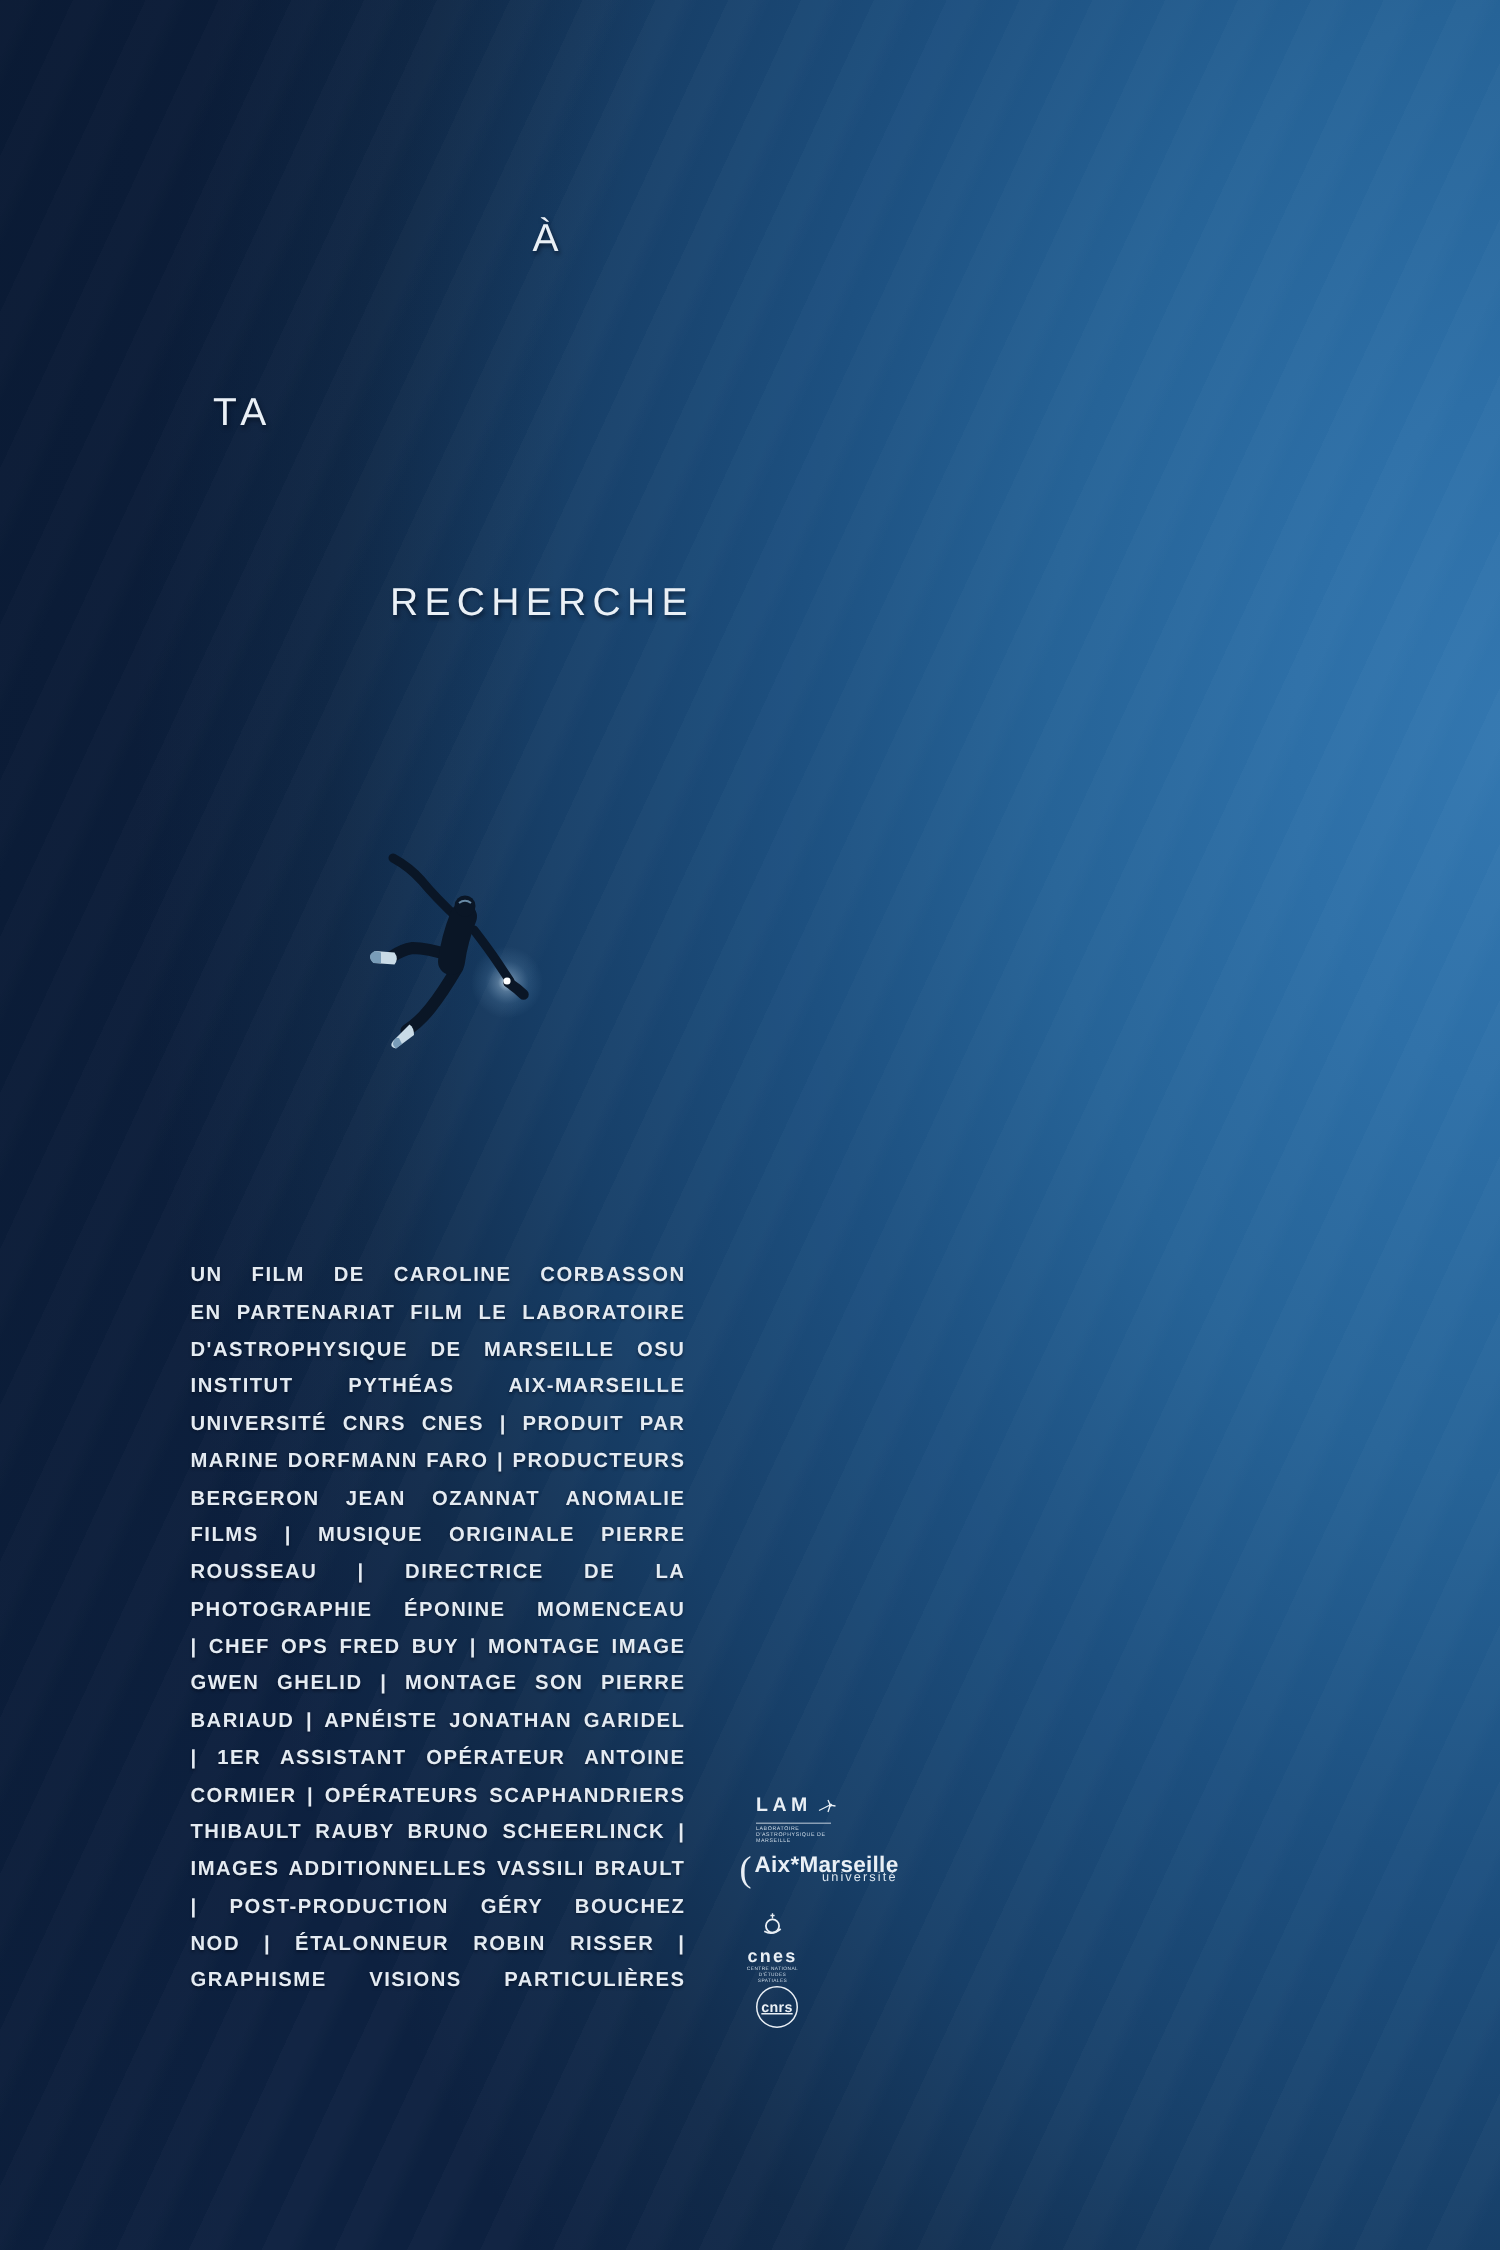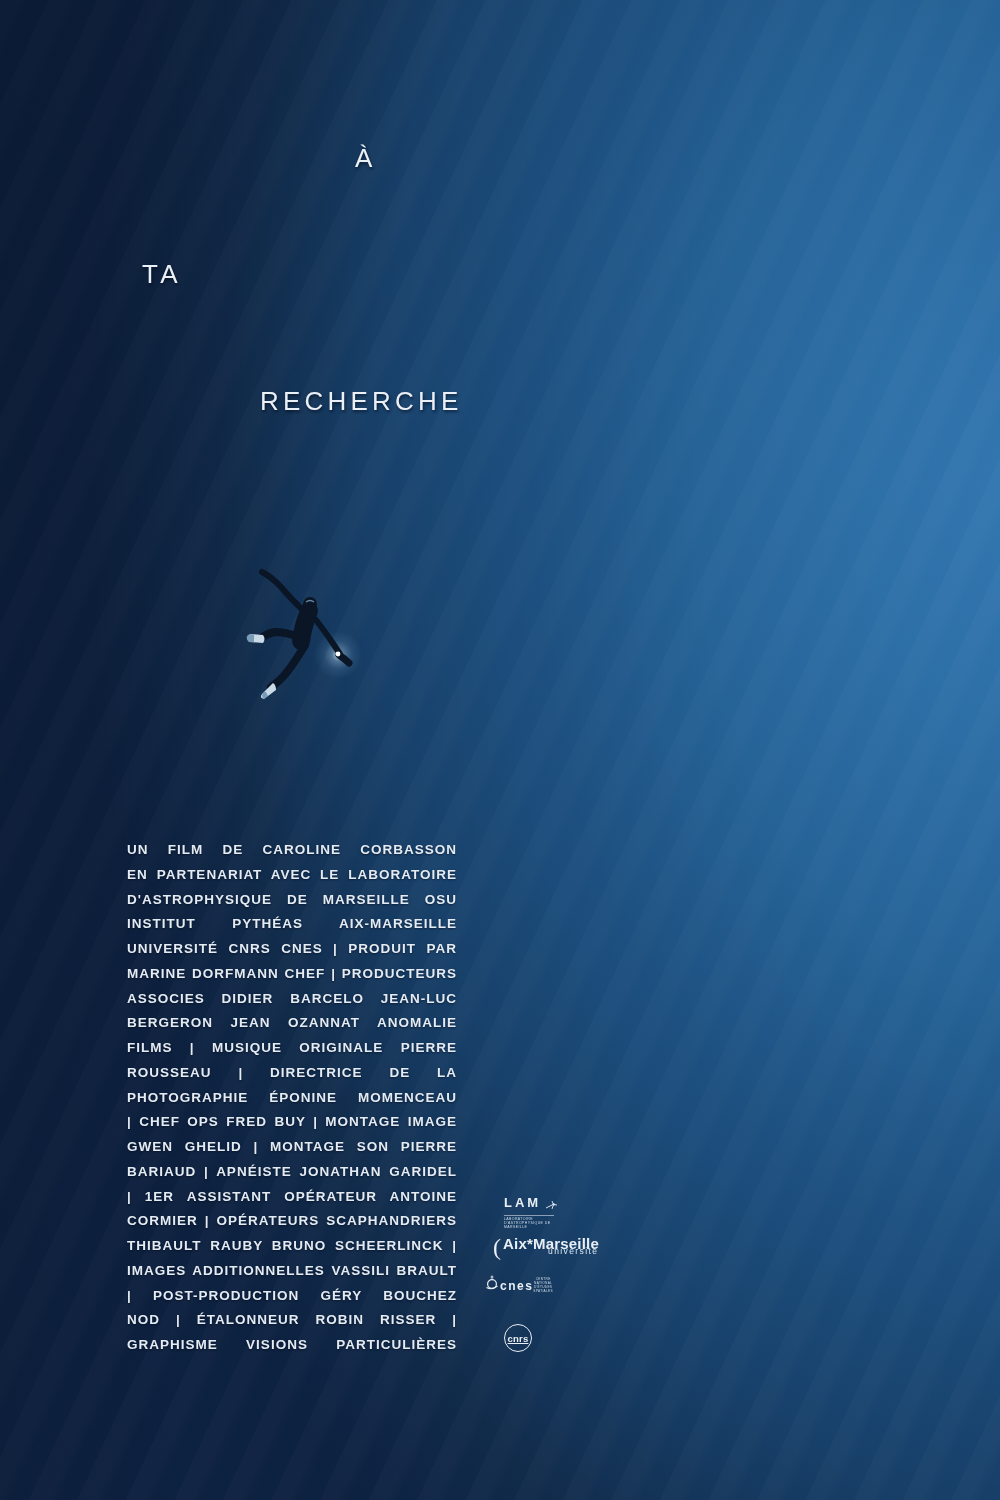--- a/index.html
+++ b/index.html
@@ -58,21 +58,21 @@
            border-top:1px solid rgba(233,239,245,0.55);padding-top:1px;width:50px;}
 
   .amu-logo{left:493px;top:1234px;display:flex;align-items:flex-start;}
   .amu-paren{font-size:24px;line-height:26px;font-weight:normal;margin-right:2px;
              font-family:"Liberation Serif", serif;}
   .amu-text{padding-top:5px;}
   .amu-name{font-size:15px;font-weight:bold;letter-spacing:0.2px;line-height:9px;}
   .amu-sub{font-size:8.5px;font-weight:normal;letter-spacing:1.4px;line-height:8px;
            color:#dde7f0;margin-top:-1px;margin-left:12px;padding-left:33px;}
 
-  .cnes-logo{left:484px;top:1275px;width:38px;display:flex;align-items:center;}
+  .cnes-logo{left:496px;top:1275px;width:38px;display:flex;flex-direction:column;align-items:center;}
   .cnes-name{font-size:12px;font-weight:bold;letter-spacing:1.5px;line-height:12px;margin-top:1px;}
   .cnes-sub{font-size:3.2px;letter-spacing:0.3px;line-height:3.8px;color:#cfdce8;text-align:center;margin-top:1px;}
 
   .cnrs-logo{left:504px;top:1324px;width:28px;height:28px;border:1.6px solid #e9eff5;
              border-radius:50%;display:flex;align-items:center;justify-content:center;box-sizing:border-box;text-decoration:underline;}
   .cnrs-name{font-size:9.5px;font-weight:bold;letter-spacing:0.2px;}
 </style>
 </head>
 <body>
 
@@ -124,26 +124,25 @@
       <path d="M 22 96 Q 16 99 21 104 L 26 104 L 26 97 Z"></path>
       <path d="M 36 154 Q 32 158 36 161 L 40 158 L 38 154 Z"></path>
     </g>
 
     <circle cx="110" cy="116" r="2.4" fill="#ffffff"></circle>
   </svg>
 </div>
 
 <div class="credits">
   <div class="credit-line">UN FILM DE CAROLINE CORBASSON</div>
-  <div class="credit-line">EN PARTENARIAT AVEC LE LABORATOIRE</div>
+  <div class="credit-line">EN PARTENARIAT FILM LE LABORATOIRE</div>
   <div class="credit-line">D'ASTROPHYSIQUE DE MARSEILLE OSU</div>
   <div class="credit-line">INSTITUT PYTHÉAS AIX-MARSEILLE</div>
   <div class="credit-line">UNIVERSITÉ CNRS CNES | PRODUIT PAR</div>
-  <div class="credit-line">MARINE DORFMANN CHEF | PRODUCTEURS</div>
-  <div class="credit-line">ASSOCIES DIDIER BARCELO JEAN-LUC</div>
+  <div class="credit-line">MARINE DORFMANN FARO | PRODUCTEURS</div>
   <div class="credit-line">BERGERON JEAN OZANNAT ANOMALIE</div>
   <div class="credit-line">FILMS | MUSIQUE ORIGINALE PIERRE</div>
   <div class="credit-line">ROUSSEAU | DIRECTRICE DE LA</div>
   <div class="credit-line">PHOTOGRAPHIE ÉPONINE MOMENCEAU</div>
   <div class="credit-line">| CHEF OPS FRED BUY | MONTAGE IMAGE</div>
   <div class="credit-line">GWEN GHELID | MONTAGE SON PIERRE</div>
   <div class="credit-line">BARIAUD | APNÉISTE JONATHAN GARIDEL</div>
   <div class="credit-line">| 1ER ASSISTANT OPÉRATEUR ANTOINE</div>
   <div class="credit-line">CORMIER | OPÉRATEURS SCAPHANDRIERS</div>
   <div class="credit-line">THIBAULT RAUBY BRUNO SCHEERLINCK |</div>

